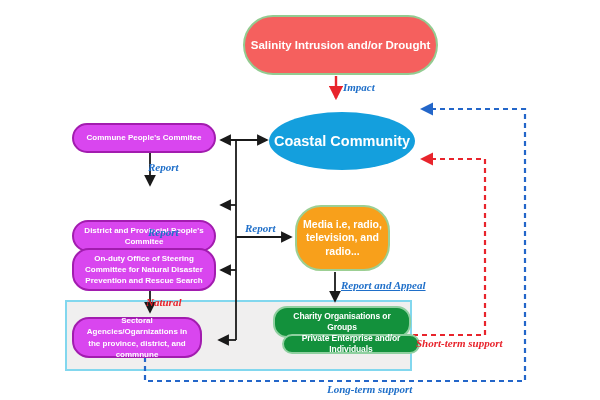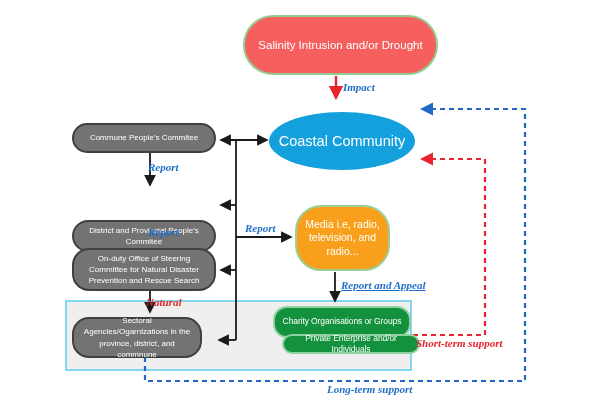--- a/index.html
+++ b/index.html
@@ -2,33 +2,33 @@
 <html><head>
 <meta charset="utf-8">
 <style>
   html,body{margin:0;padding:0;background:#ffffff;}
   .stage{
     position:relative;width:600px;height:400px;background:#ffffff;overflow:hidden;
     font-family:"Liberation Sans",sans-serif;
   }
   .node{
     position:absolute;display:flex;align-items:center;justify-content:center;
-    text-align:center;color:#ffffff;font-weight:normal;box-sizing:border-box;
+    text-align:center;color:#ffffff;font-weight:bold;box-sizing:border-box;
   }
   
   .salinity{left:243px;top:15px;width:195px;height:60px;border-radius:30px;
     background:#F5605E;border:2px solid #93cb91;font-size:11.5px;}
   
   .coastal{left:269px;top:112px;width:146px;height:58px;border-radius:50%;
     background:#149FDD;font-size:14.5px;}
   
   .media{left:295px;top:205px;width:95px;height:66px;border-radius:26px;
     background:#F8A01B;border:2px solid #9ccf93;font-size:10.5px;line-height:1.3;padding:2px 6px;}
   
-  .gray{background:#737373;border:2px solid #404040;border-radius:17px;
+  .gray{background:#d946ef;border:2px solid #a21caf;border-radius:17px;
     font-size:8px;line-height:1.4;padding:2px 6px;}
   .b1{left:72px;top:123px;width:144px;height:30px;}
   .b2{left:72px;top:190px;width:144px;height:32px;margin-top:30px;}
   .b3{left:72px;top:248px;width:144px;height:43px;}
   .b4{left:72px;top:317px;width:130px;height:41px;}
   
   .groupbox{position:absolute;left:65px;top:300px;width:347px;height:71px;
     border:2px solid #82d7ee;background:#f0efef;box-sizing:border-box;}
   
   .green{background:#13913C;border:2px solid #8fd0a0;border-radius:14px;

